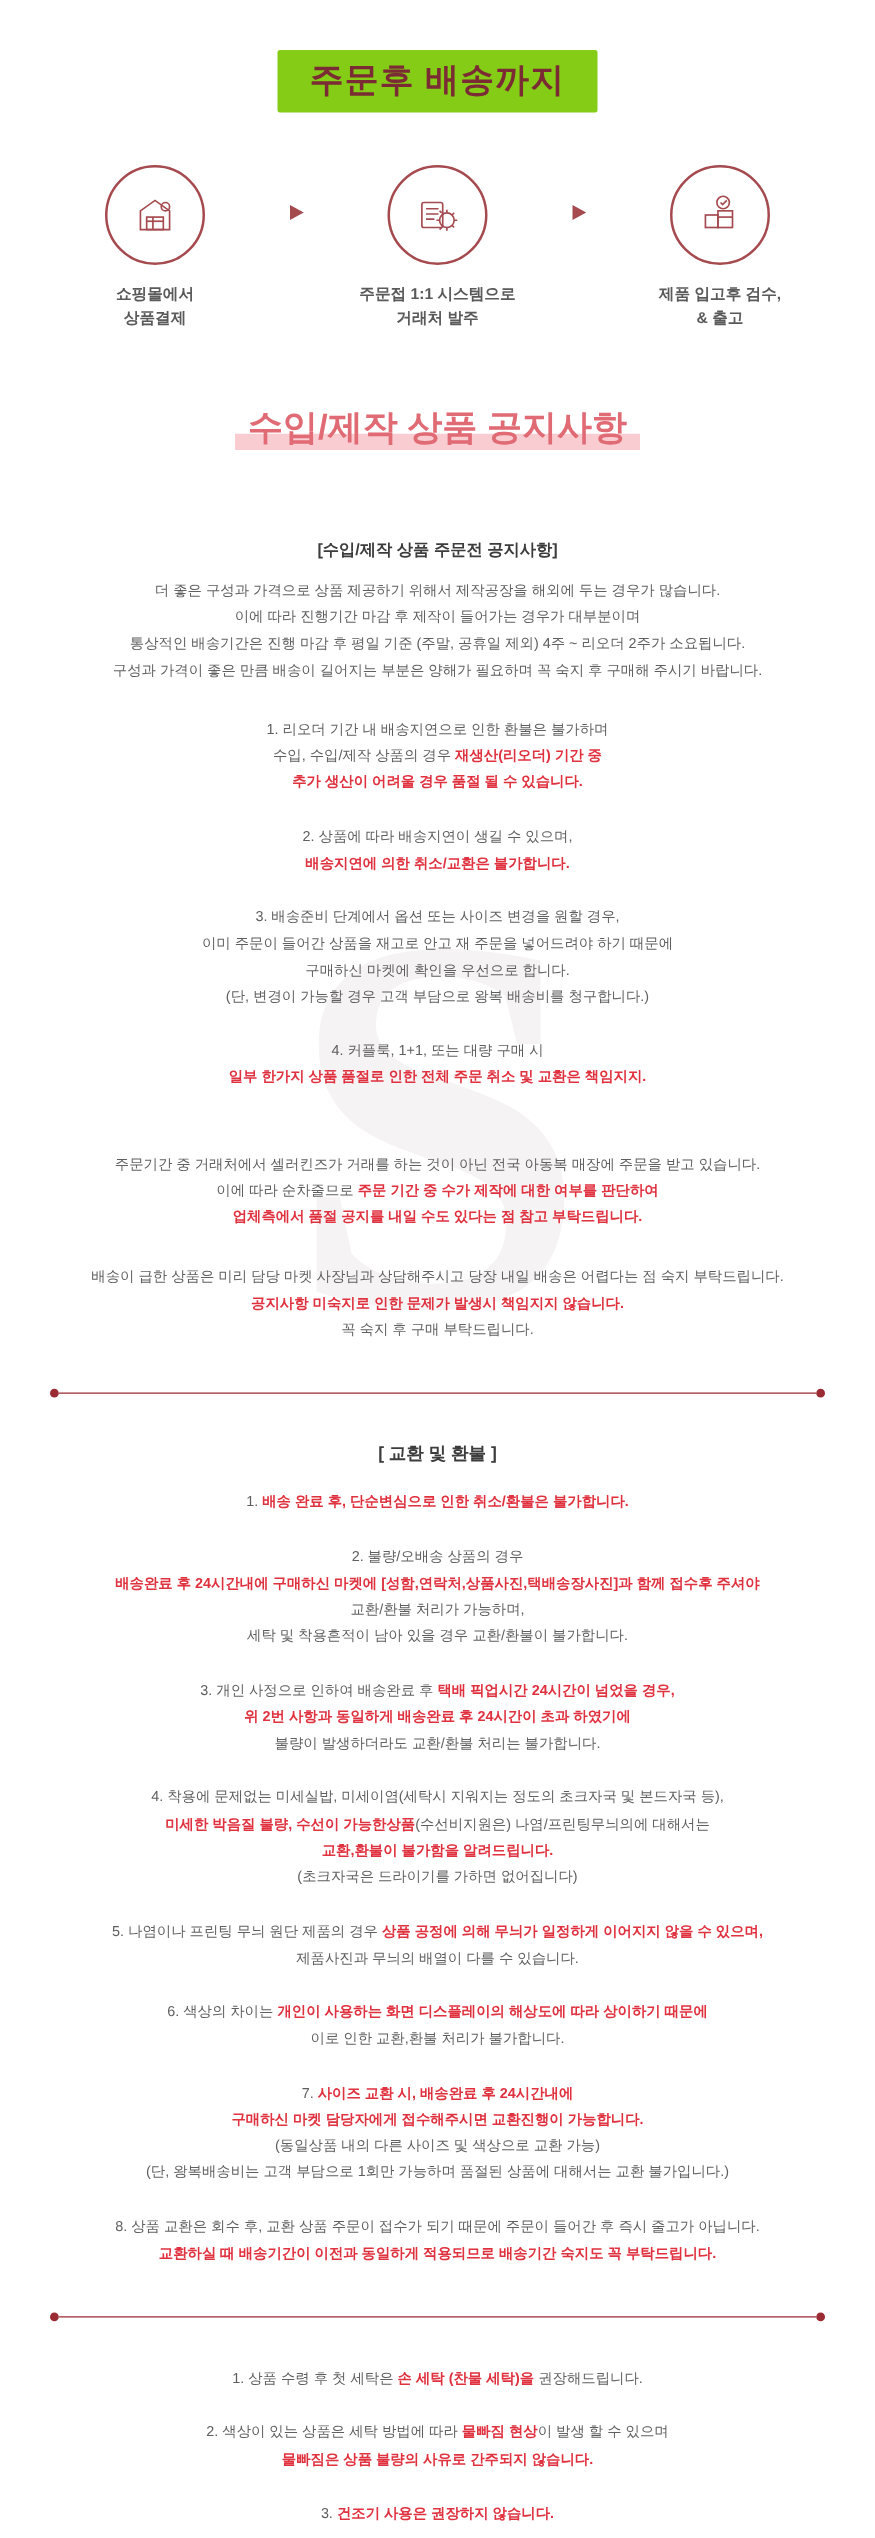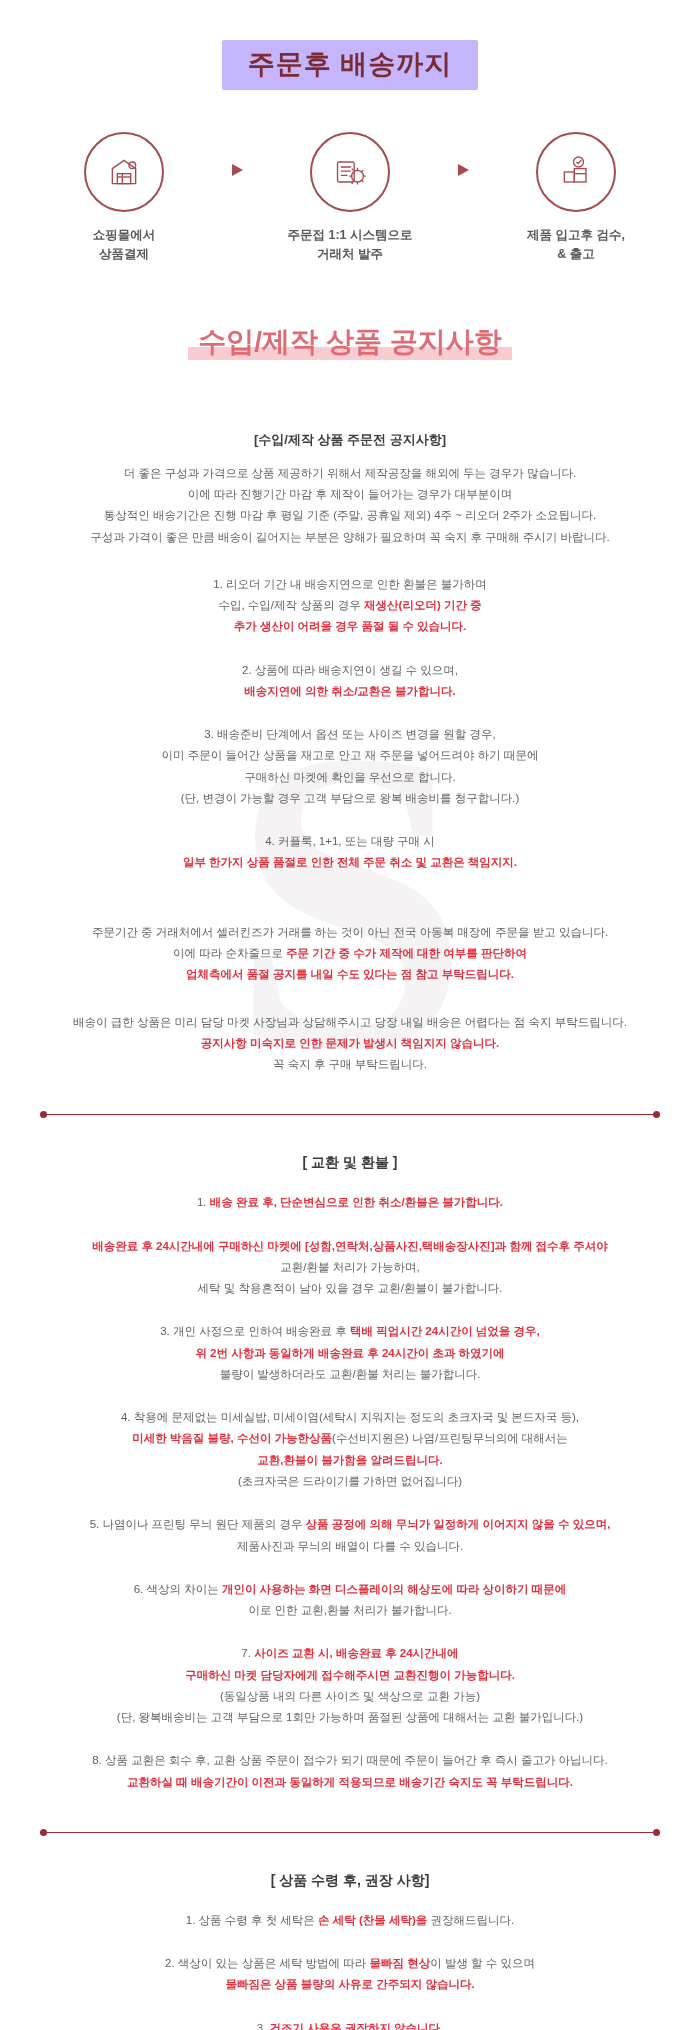--- a/index.html
+++ b/index.html
@@ -36,21 +36,21 @@
   .content{position:relative;z-index:2;}
 
   
   .top-banner{
     width:100%;
     text-align:center;
     padding-top:40px;
   }
   .banner-title{
     display:inline-block;
-    background:#c4b5fd;
+    background:#84cc16;
     color:#7b2b33;
     font-size:27px;
     font-weight:bold;
     letter-spacing:1px;
     padding:6px 26px 8px 26px;
     border-radius:2px;
   }
 
   
   .steps{
@@ -298,20 +298,21 @@
         <span class="dot"></span>
     </div>
 
     <div class="block">
       <div class="bracket-head">[ 교환 및 환불 ]</div>
       <div id="exchange-items">
           <div style="margin-bottom: 22px;">
             <p class="line">1. <b class="red">배송 완료 후, 단순변심으로 인한 취소/환불은 불가합니다.</b></p>
           </div>
           <div style="margin-bottom: 22px;">
+            <p class="line">2. 불량/오배송 상품의 경우</p>
             <p class="line"><b class="red">배송완료 후 24시간내에 구매하신 마켓에 [성함,연락처,상품사진,택배송장사진]과 함께 접수후 주셔야</b></p>
             <p class="line">교환/환불 처리가 가능하며,</p>
             <p class="line">세탁 및 착용흔적이 남아 있을 경우 교환/환불이 불가합니다.</p>
           </div>
           <div style="margin-bottom: 22px;">
             <p class="line">3. 개인 사정으로 인하여 배송완료 후 <b class="red">택배 픽업시간 24시간이 넘었을 경우,</b></p>
             <p class="line"><b class="red">위 2번 사항과 동일하게 배송완료 후 24시간이 초과 하였기에</b></p>
             <p class="line">불량이 발생하더라도 교환/환불 처리는 불가합니다.</p>
           </div>
           <div style="margin-bottom: 22px;">
@@ -341,21 +342,20 @@
         </div>
     </div>
 
     <div class="divider">
       <span class="dot"></span>
         <span class="bar"></span>
         <span class="dot"></span>
     </div>
 
     <div class="block">
-      <div class="bracket-head">[ 상품 수령 후, 권장 사항]</div>
       <div id="after-items">
           <div style="margin-bottom: 22px; text-align: center;">
             <p class="line">1. 상품 수령 후 첫 세탁은 <b class="red">손 세탁 (찬물 세탁)을</b> 권장해드립니다.</p>
           </div>
           <div style="margin-bottom: 22px;">
             <p class="line">2. 색상이 있는 상품은 세탁 방법에 따라 <b class="red">물빠짐 현상</b>이 발생 할 수 있으며</p>
             <p class="line"><b class="red">물빠짐은 상품 불량의 사유로 간주되지 않습니다.</b></p>
           </div>
           <div style="margin-bottom: 22px;">
             <p class="line">3. <b class="red">건조기 사용은 권장하지 않습니다.</b></p>

